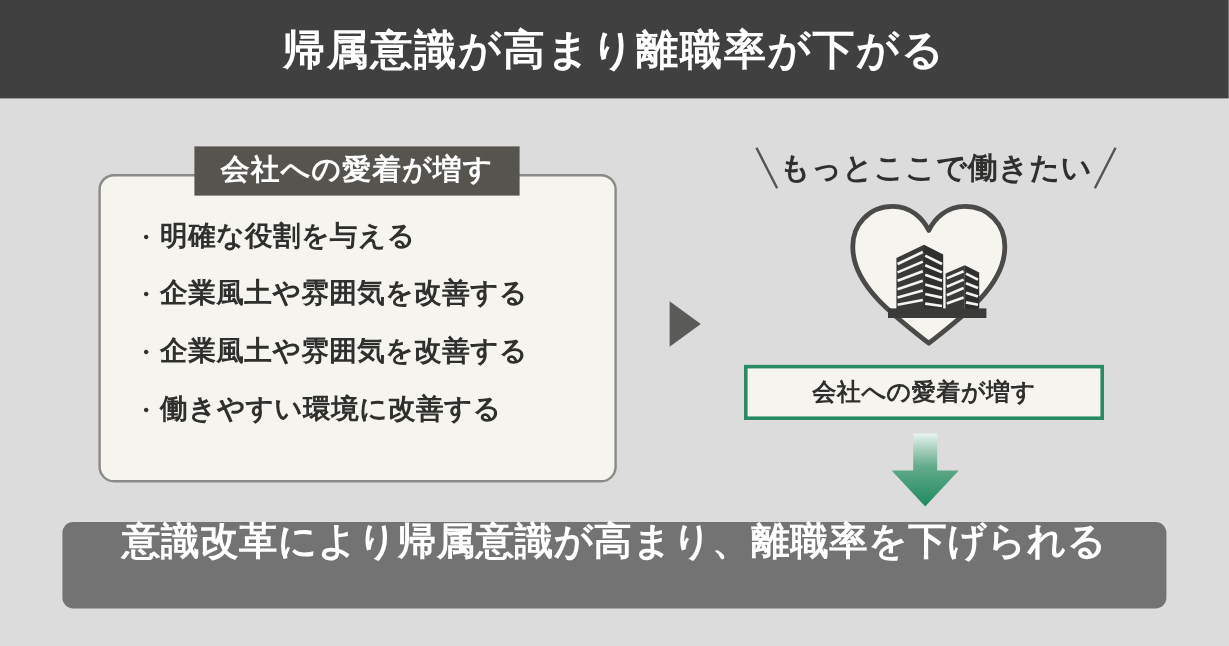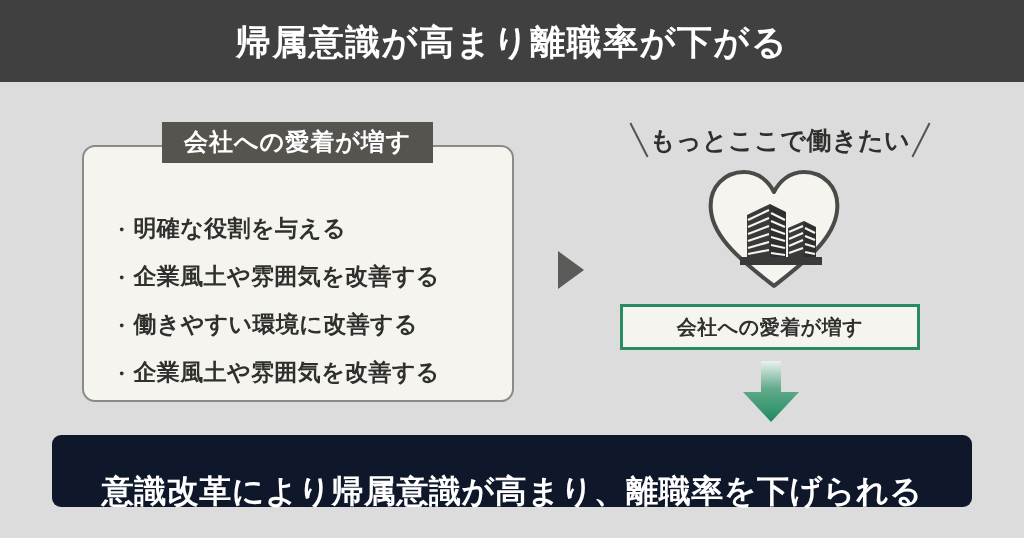--- a/index.html
+++ b/index.html
@@ -59,21 +59,20 @@
     letter-spacing: 1px;
     padding: 8px 22px 9px 22px;
     line-height: 1;
     white-space: nowrap;
   }
   .bullet-list {
     position: absolute;
     left: 112px;
     top: 185px;
     width: 400px;
-    margin-top: 32px;
   }
   .bullet-item {
     font-size: 23px;
     font-weight: bold;
     color: #2f2f2d;
     line-height: 1;
     margin-bottom: 25px;
     white-space: nowrap;
     letter-spacing: 0.4px;
   }
@@ -161,24 +160,24 @@
     height: 62px;
   }
 
   
   .bottom-banner {
     position: absolute;
     left: 52px;
     top: 435px;
     width: 920px;
     height: 72px;
-    background: #0f172a;
+    background: #737373;
     border-radius: 9px;
     display: flex;
-    align-items: flex-end;
+    align-items: flex-start;
     justify-content: center;
   }
   .bottom-banner-label {
     color: #ffffff;
     font-size: 32px;
     font-weight: bold;
     line-height: 1;
     white-space: nowrap;
     letter-spacing: 0.5px;
   }
@@ -197,24 +196,24 @@
 </div>
 
 <div class="bullet-list">
   <div class="bullet-item">
     <span class="bullet-dot">・</span><span>明確な役割を与える</span>
   </div>
   <div class="bullet-item">
     <span class="bullet-dot">・</span><span>企業風土や雰囲気を改善する</span>
   </div>
   <div class="bullet-item">
+    <span class="bullet-dot">・</span><span>企業風土や雰囲気を改善する</span>
+  </div>
+  <div class="bullet-item">
     <span class="bullet-dot">・</span><span>働きやすい環境に改善する</span>
-  </div>
-  <div class="bullet-item">
-    <span class="bullet-dot">・</span><span>企業風土や雰囲気を改善する</span>
   </div>
 </div>
 
 <div class="play-triangle"></div>
 
 <div class="want-to-work">
   <span class="slash slash-left"></span>
   <span class="want-label">もっとここで働きたい</span>
   <span class="slash slash-right"></span>
 </div>

